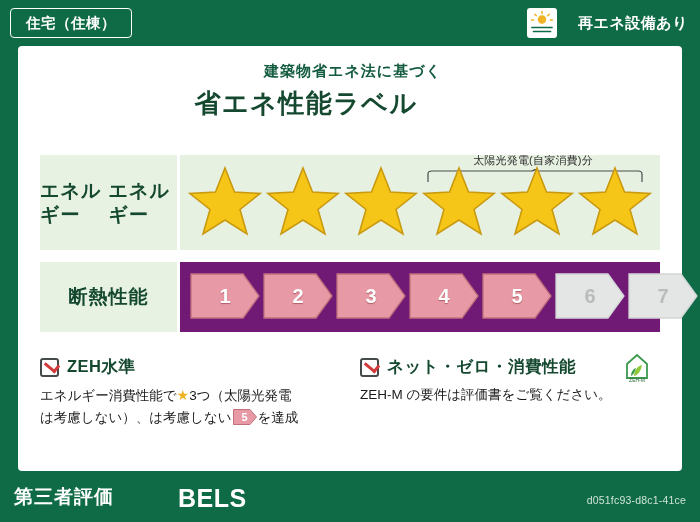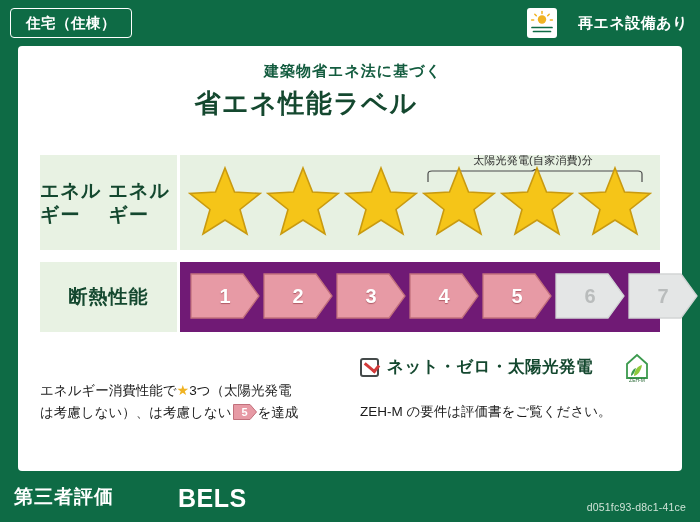--- a/index.html
+++ b/index.html
@@ -102,21 +102,21 @@
     width:19px; height:19px; border:2px solid #444a4a; border-radius:3px;
     background:#fff; position:relative; flex:none;
   }
   .chk-box::after {
     content:""; position:absolute; left:3px; top:1px;
     width:11px; height:6px;
     border-right:3.3px solid #d23a3a; border-bottom:3.3px solid #d23a3a;
     transform:rotate(40deg);
   }
   .chk-title { font-size:16.5px; font-weight:bold; color:#14482f; letter-spacing:0.5px; }
-  .chk-body { font-size:13.5px; color:#1b1b1b; line-height:1.65; margin-top:23px; }
+  .chk-body { font-size:13.5px; color:#1b1b1b; line-height:1.65; margin-top:6px; }
   .mini-star { color:#f0b323; font-size:14px; }
   .inline-chev {
     display:inline-block; width:24px; height:16px; position:relative;
     vertical-align:-3px; margin:0 1px;
   }
   .inline-chev span {
     position:absolute; left:0; top:0; width:24px; height:16px;
     display:flex; align-items:center; justify-content:center;
     font-size:11px; font-weight:bold; color:#fff; z-index:2;
   }
@@ -132,21 +132,21 @@
   }
   .prop-name {
     position:absolute; left:236px; bottom:14px;
     font-size:13.5px; color:#ffffff; letter-spacing:0.3px;
   }
   .eval-date {
     position:absolute; right:14px; bottom:25px;
     font-size:12.5px; color:#ffffff; text-align:right;
   }
   .eval-id {
-    position:absolute; right:14px; bottom:9px;
+    position:absolute; right:14px; bottom:16px;
     font-size:10.5px; color:#cfe3d7; text-align:center; letter-spacing:0.2px;margin-left:12px;
   }
   .zehm-icon { position:absolute; right:0px; top:-6px; width:46px; height:34px; }
 </style>
 </head>
 <body>
 
 <div class="page">
 
   <div class="badge-house">
@@ -269,35 +269,39 @@
           <svg width="70" height="46" viewBox="0 0 70 46" style="position:absolute;left:0;top:0;">
             <path d="M1,1 L53,1 L69,23 L53,45 L1,45 Z" fill="#e4e6e6" stroke="#d2d5d5" stroke-width="1.3"></path>
           </svg>
           <span>7</span>
         </div>
       </div>
     </div>
   </div>
 
   <div class="chk-block" style="left:40px; top:356px; width:300px;">
+    <div class="chk-head">
+      <div class="chk-box"></div>
+      <div class="chk-title">ZEH水準</div>
+    </div>
     <div class="chk-body">
       <span>エネルギー消費性能で</span><span class="mini-star">★</span><span>3つ（太陽光発電</span><br>
       <span>は考慮しない）、は考慮しない</span><span class="inline-chev">
         <svg width="24" height="16" viewBox="0 0 24 16" style="position:absolute;left:0;top:0;">
           <path d="M0.5,0.5 L17,0.5 L23.5,8 L17,15.5 L0.5,15.5 Z" fill="#e79aa5" stroke="#c2707c" stroke-width="1"></path>
         </svg>
         <span>5</span>
       </span><span>を達成</span>
     </div>
   </div>
 
   <div class="chk-block" style="left:360px; top:356px; width:300px;">
     <div class="chk-head">
       <div class="chk-box"></div>
-      <div class="chk-title">ネット・ゼロ・太陽光発電</div>
+      <div class="chk-title">ネット・ゼロ・消費性能</div>
       <div class="zehm-icon">
         <svg width="46" height="34" viewBox="0 0 46 34">
           <path d="M13,14 L23,5 L33,14 L33,28 L13,28 Z" fill="#ffffff" stroke="#3c9a4e" stroke-width="1.8"></path>
           <path d="M20,26 C20,20 24,16 28,15 C27,21 24,25 20,26 Z" fill="#8fc93a"></path>
           <path d="M17,26 C17,22 19,19 22,18 C21,22 19,25 17,26 Z" fill="#3c9a4e"></path>
           <text x="23" y="32" font-size="5" font-family="Liberation Sans" fill="#2d6b3a" text-anchor="middle">ZEH-M</text>
         </svg>
       </div>
     </div>
     <div class="chk-body">ZEH-M の要件は評価書をご覧ください。</div>

